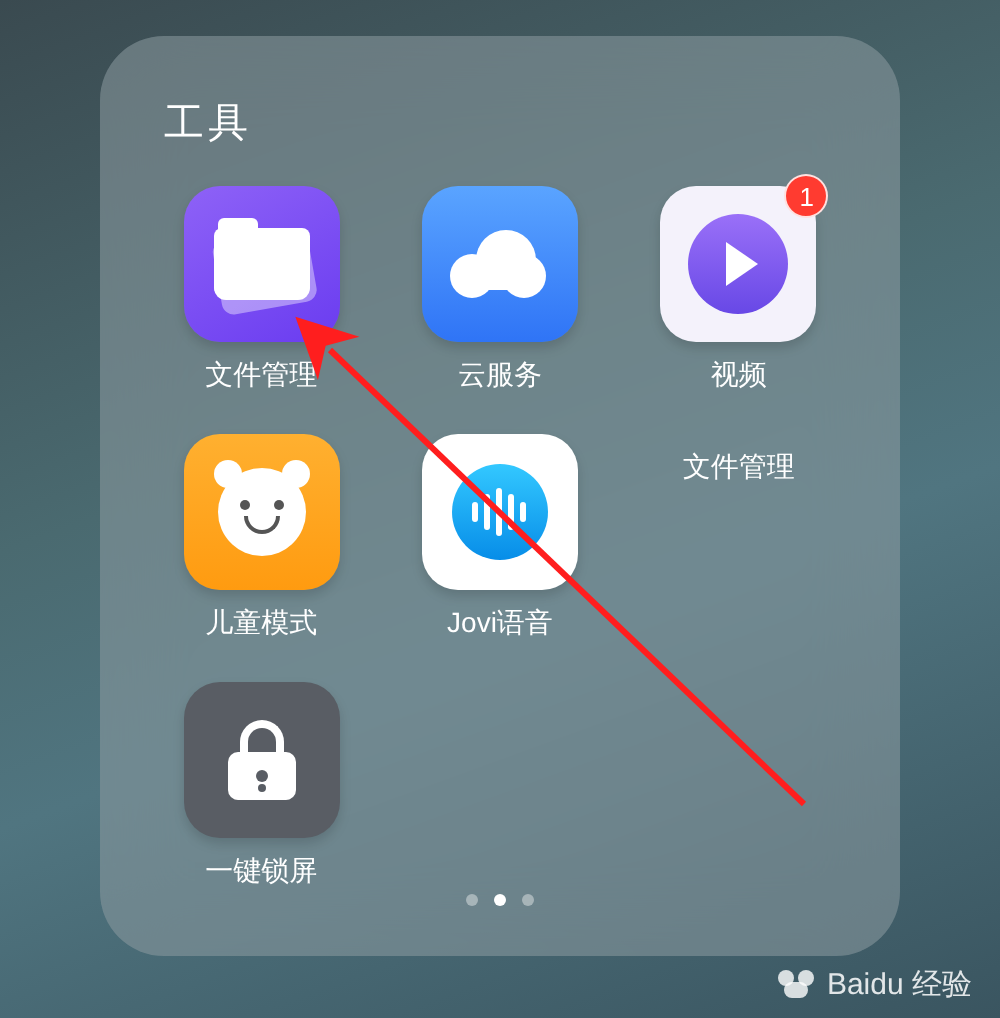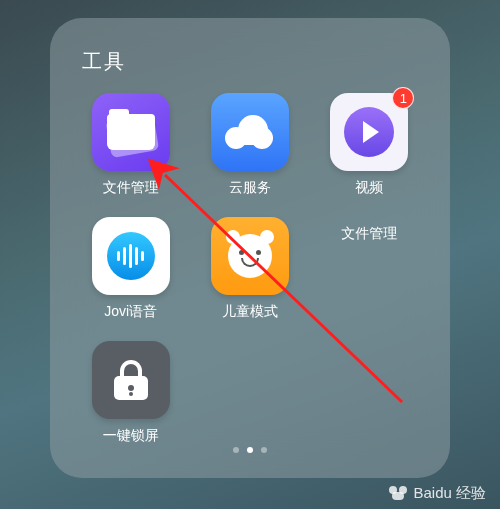--- a/index.html
+++ b/index.html
@@ -210,48 +210,48 @@
     <div class="app">
       <div class="icon bg-video">
         <div class="play-glyph"></div>
         <div class="badge">1</div>
       </div>
       <div class="app-label">视频</div>
     </div>
 
 
     <div class="app">
-      <div class="icon bg-jovi">
-        <div class="jovi-glyph">
-            <span></span>
-            <span></span>
-            <span></span>
-            <span></span>
-            <span></span>
-          </div>
-      </div>
-      <div class="app-label">Jovi语音</div>
-    </div>
-
-    <div class="app">
       <div class="icon bg-child">
         <div class="child-glyph">
           <div class="child-ear l"></div>
             <div class="child-ear r"></div>
           <div class="child-face">
               <div class="child-eye l"></div>
               <div class="child-eye r"></div>
               <div class="child-smile"></div>
             </div>
         </div>
       </div>
       <div class="app-label">儿童模式</div>
     </div>
 
     <div class="app">
+      <div class="icon bg-jovi">
+        <div class="jovi-glyph">
+            <span></span>
+            <span></span>
+            <span></span>
+            <span></span>
+            <span></span>
+          </div>
+      </div>
+      <div class="app-label">Jovi语音</div>
+    </div>
+
+    <div class="app">
       <div class="app-label">文件管理</div>
     </div>
 
     <div class="app">
       <div class="icon bg-lock">
         <div class="lock-glyph">
             <div class="lock-shackle"></div>
             <div class="lock-body"></div>
           </div>
       </div>

